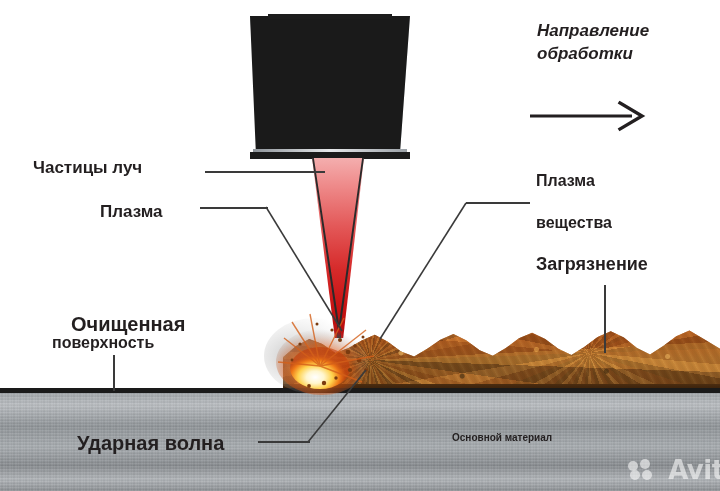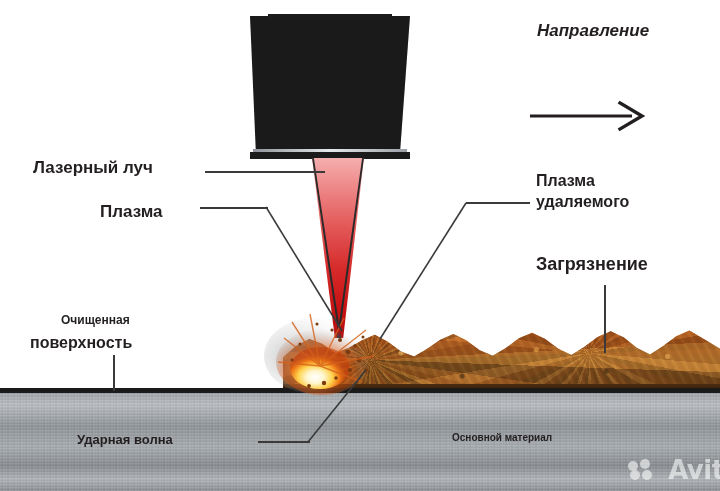--- a/index.html
+++ b/index.html
@@ -204,34 +204,35 @@
   <svg style="position:absolute;left:306px;top:368px;width:62px;height:76px;" viewBox="0 0 62 76">
     <path d="M2 74 L60 2" stroke="#3a3a3a" stroke-width="1.6" fill="none"></path>
   </svg>
 
   <svg style="position:absolute;left:528px;top:100px;width:120px;height:32px;" viewBox="0 0 120 32">
     <path d="M2 16 L104 16" stroke="#231f20" stroke-width="3.2" fill="none"></path>
     <path d="M92 3 L114 16 L92 29" stroke="#231f20" stroke-width="3.4" fill="none" stroke-linecap="square" stroke-linejoin="miter"></path>
   </svg>
 
   <div class="lbl it" style="left:537px;top:21px;font-size:17px;">Направление</div>
-
-  <div class="lbl" style="left:33px;top:158px;font-size:17px;">Лазерный луч</div>
+  <div class="lbl it" style="left:537px;top:44px;font-size:17px;">обработки</div>
+
+  <div class="lbl" style="left:33px;top:158px;font-size:17px;">Частицы луч</div>
 
   <div class="lbl" style="left:100px;top:202px;font-size:17px;">Плазма</div>
 
   <div class="lbl" style="left:536px;top:172px;font-size:16px;">Плазма</div>
-  <div class="lbl" style="left:536px;top:193px;font-size:16px;">удаляемого</div>
+  <div class="lbl" style="left:536px;top:214px;font-size:16px;">вещества</div>
 
   <div class="lbl" style="left:536px;top:254px;font-size:18px;">Загрязнение</div>
 
-  <div class="lbl" style="left:61px;top:313px;font-size:12px;">Очищенная</div>
-  <div class="lbl" style="left:30px;top:334px;font-size:16px;">поверхность</div>
-
-  <div class="lbl" style="left:77px;top:432px;font-size:13px;">Ударная волна</div>
+  <div class="lbl" style="left:71px;top:313px;font-size:20px;">Очищенная</div>
+  <div class="lbl" style="left:52px;top:334px;font-size:16px;">поверхность</div>
+
+  <div class="lbl" style="left:77px;top:432px;font-size:20px;">Ударная волна</div>
 
   <div class="lbl" style="left:452px;top:432px;font-size:10px;">Основной материал</div>
 
   <div id="wm">
     <div class="dots">
       <i style="left:0;top:2px;"></i>
       <i style="left:12px;top:0;"></i>
       <i style="left:2px;top:11px;"></i>
       <i style="left:14px;top:11px;"></i>
     </div>

